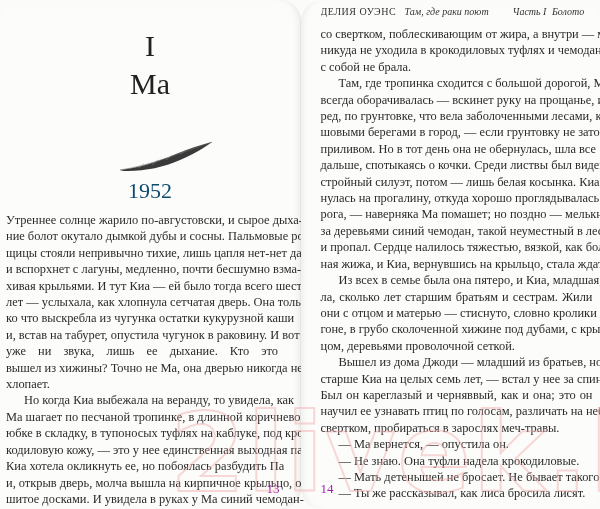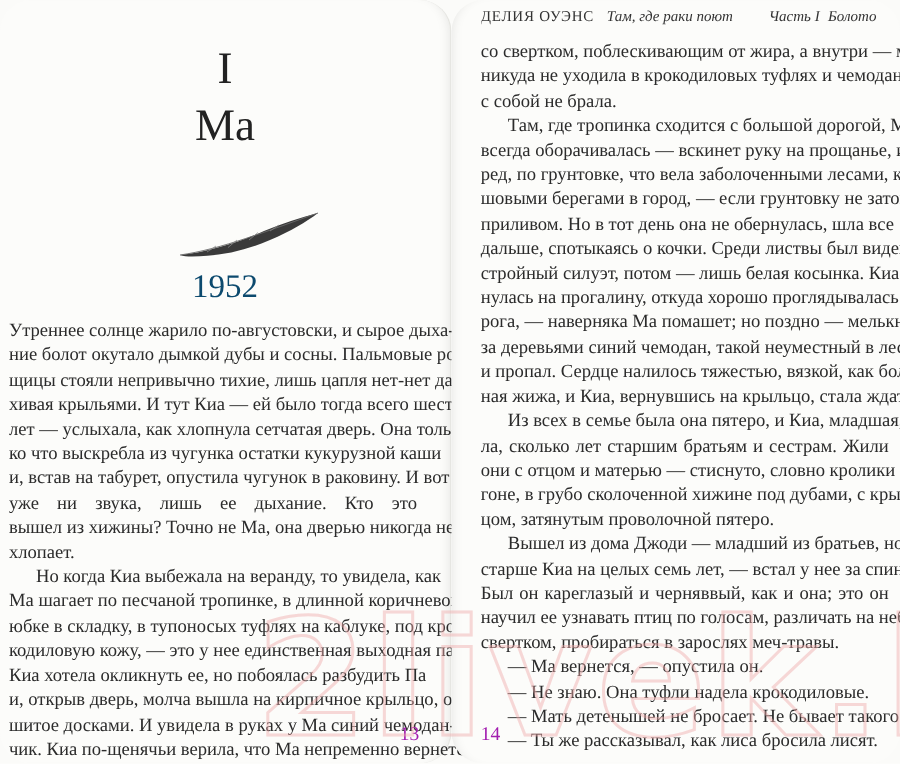--- a/index.html
+++ b/index.html
@@ -59,20 +59,21 @@
       <path d="M2 30 C 20 28, 40 22, 58 14 C 70 9, 82 5, 94 2 C 86 8, 76 14, 62 20 C 46 27, 28 31, 10 31 C 7 31, 4 31, 2 30 Z" fill="#3a3a3a"></path>
       <path d="M2 30 C 30 26, 60 14, 94 2" stroke="#6a6a6a" stroke-width="0.6" fill="none"></path>
       <path d="M20 28 L 26 24 M34 25 L 40 20 M48 20 L 54 15 M62 14 L 68 10" stroke="#8a8a8a" stroke-width="0.5"></path>
     </svg>
     <div class="year">1952</div>
 
     <div class="body-text" id="left-lines">
         <span class="line">Утреннее солнце жарило по-августовски, и сырое дыха-</span>
         <span class="line">ние болот окутало дымкой дубы и сосны. Пальмовые ро-</span>
         <span class="line">щицы стояли непривычно тихие, лишь цапля нет-нет да</span>
+        <span class="line">и вспорхнет с лагуны, медленно, почти бесшумно взма-</span>
         <span class="line">хивая крыльями. И тут Киа — ей было тогда всего шесть</span>
         <span class="line">лет — услыхала, как хлопнула сетчатая дверь. Она толь-</span>
         <span class="line">ко что выскребла из чугунка остатки кукурузной каши</span>
         <span class="line">и, встав на табурет, опустила чугунок в раковину. И вот</span>
         <span class="line">уже ни звука, лишь ее дыхание. Кто это</span>
         <span class="line">вышел из хижины? Точно не Ма, она дверью никогда не</span>
         <span class="line last">хлопает.</span>
         <span class="line indent">Но когда Киа выбежала на веранду, то увидела, как</span>
         <span class="line">Ма шагает по песчаной тропинке, в длинной коричневой</span>
         <span class="line">юбке в складку, в тупоносых туфлях на каблуке, под кро-</span>
@@ -109,21 +110,21 @@
         <span class="line">стройный силуэт, потом — лишь белая косынка. Киа мет-</span>
         <span class="line">нулась на прогалину, откуда хорошо проглядывалась до-</span>
         <span class="line">рога, — наверняка Ма помашет; но поздно — мелькнул</span>
         <span class="line">за деревьями синий чемодан, такой неуместный в лесу,</span>
         <span class="line">и пропал. Сердце налилось тяжестью, вязкой, как болот-</span>
         <span class="line last">ная жижа, и Киа, вернувшись на крыльцо, стала ждать.</span>
         <span class="line indent">Из всех в семье была она пятеро, и Киа, младшая, не помни-</span>
         <span class="line">ла, сколько лет старшим братьям и сестрам. Жили</span>
         <span class="line">они с отцом и матерью — стиснуто, словно кролики в за-</span>
         <span class="line">гоне, в грубо сколоченной хижине под дубами, с крыль-</span>
-        <span class="line last">цом, затянутым проволочной пятеро.</span>
+        <span class="line last">цом, деревьями проволочной сеткой.</span>
         <span class="line indent">Вышел из дома Джоди — младший из братьев, но все же</span>
         <span class="line">старше Киа на целых семь лет, — встал у нее за спиной.</span>
         <span class="line">Был он кареглазый и черняввый, как и она; это он</span>
         <span class="line">научил ее узнавать птиц по голосам, различать на небе</span>
         <span class="line last">свертком, пробираться в зарослях меч-травы.</span>
         <span class="line indent last">— Ма вернется, — опустила он.</span>
         <span class="line indent last">— Не знаю. Она туфли надела крокодиловые.</span>
         <span class="line indent last">— Мать детенышей не бросает. Не бывает такого.</span>
         <span class="line indent last">— Ты же рассказывал, как лиса бросила лисят.</span>
       </div>

